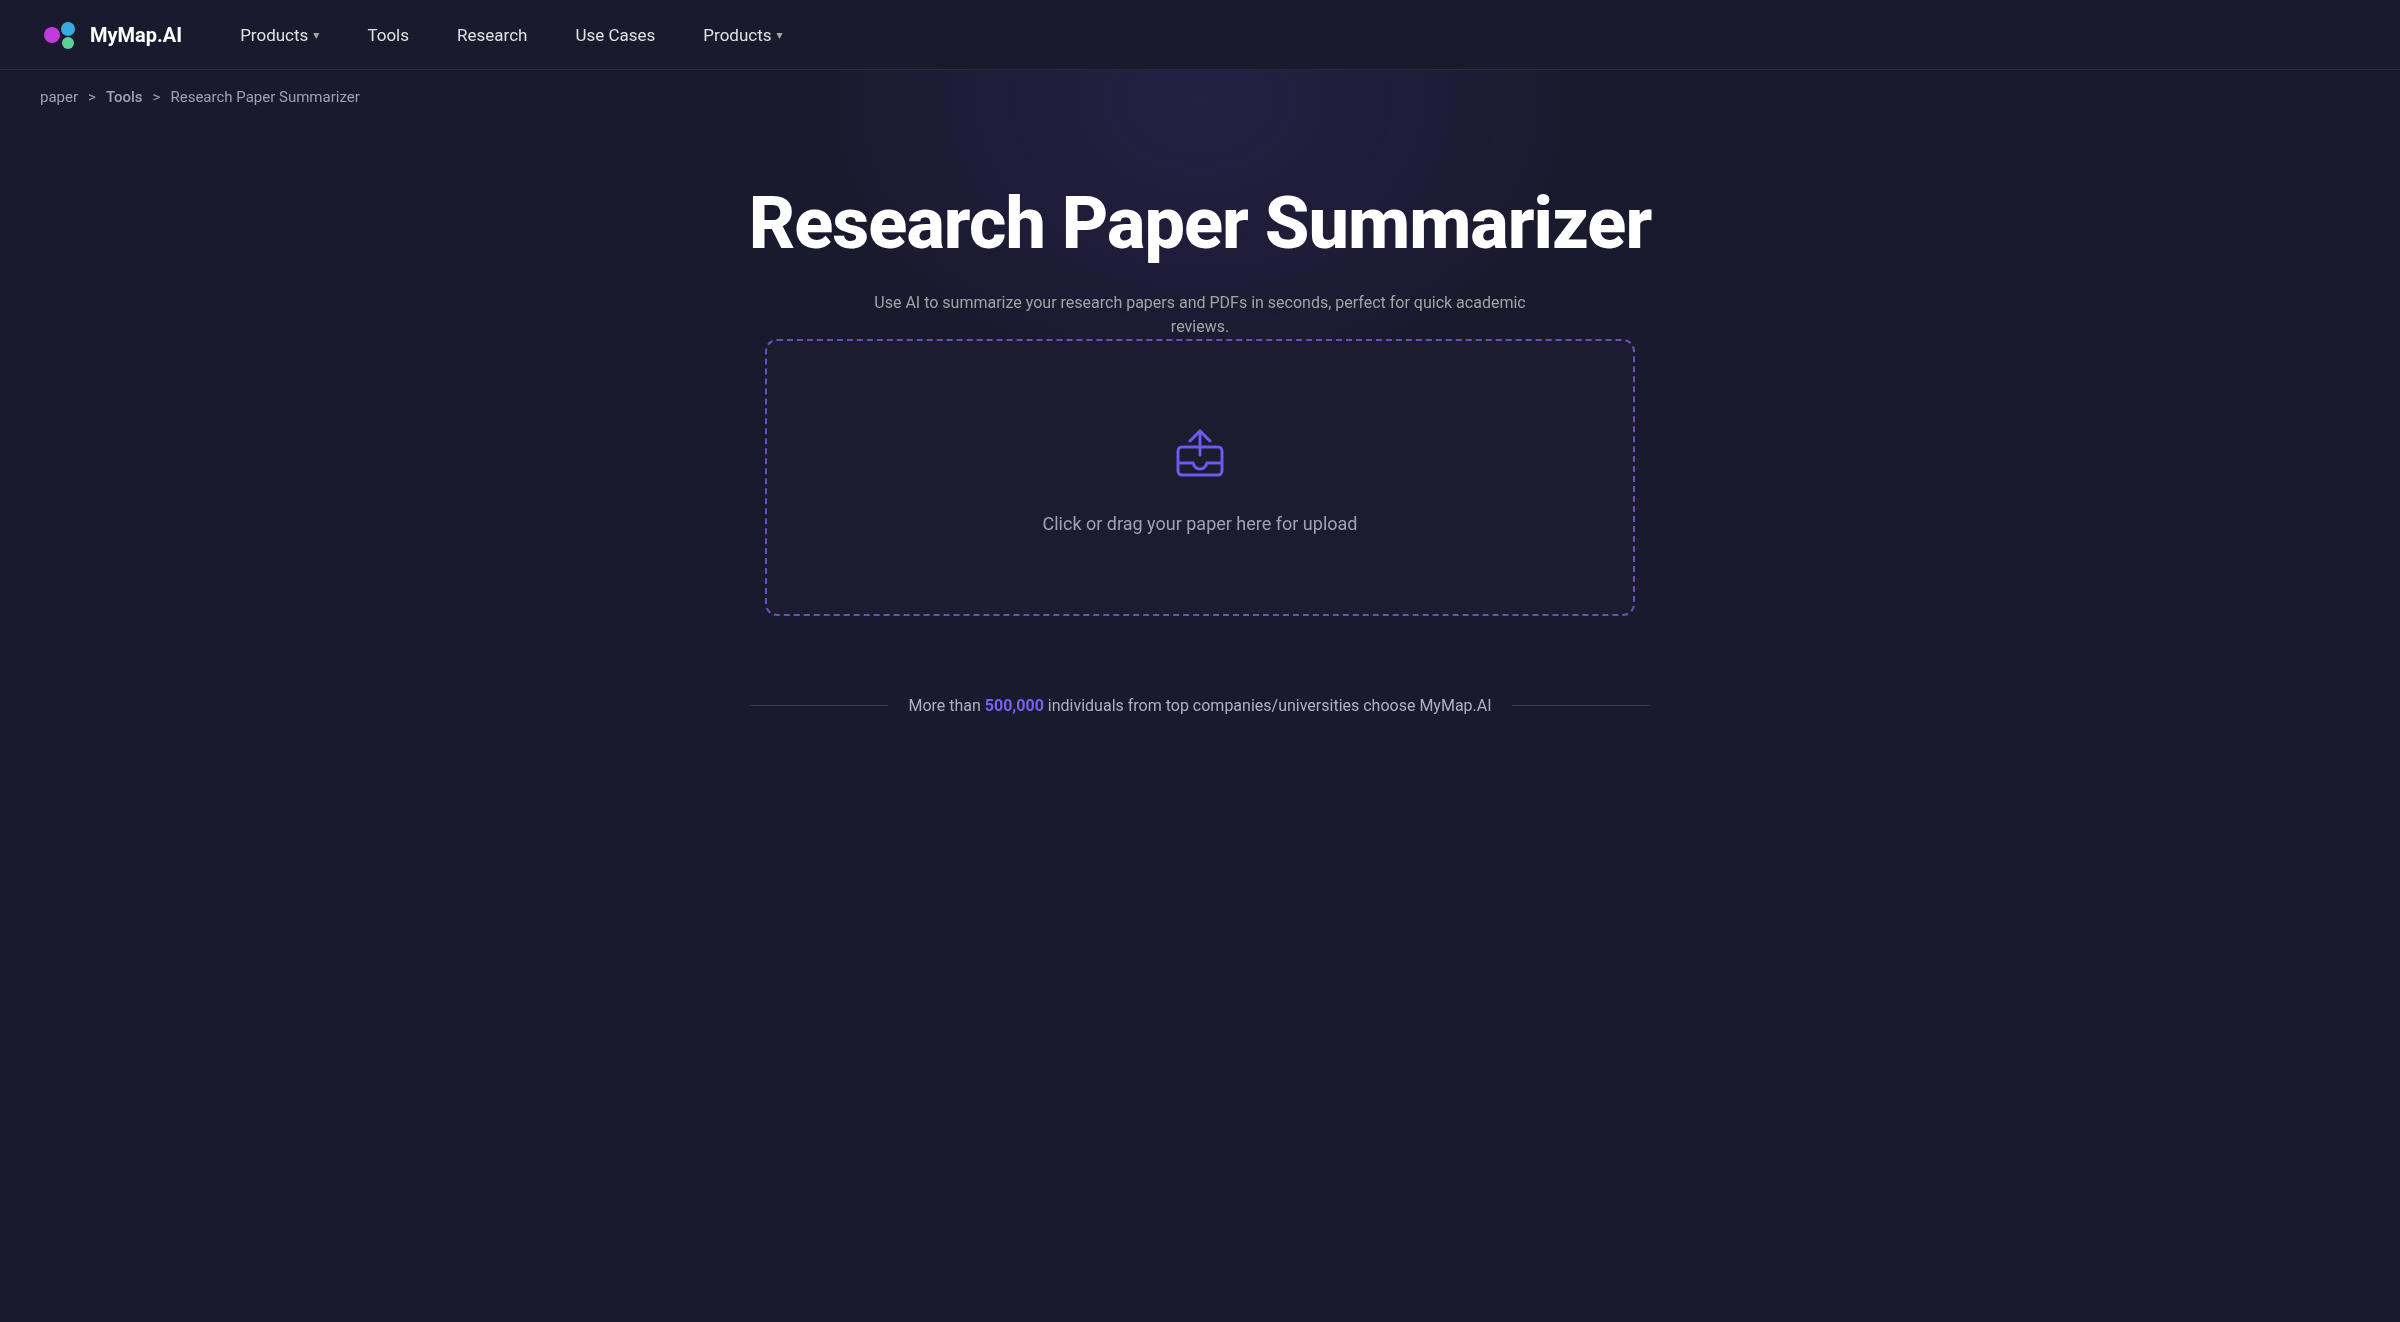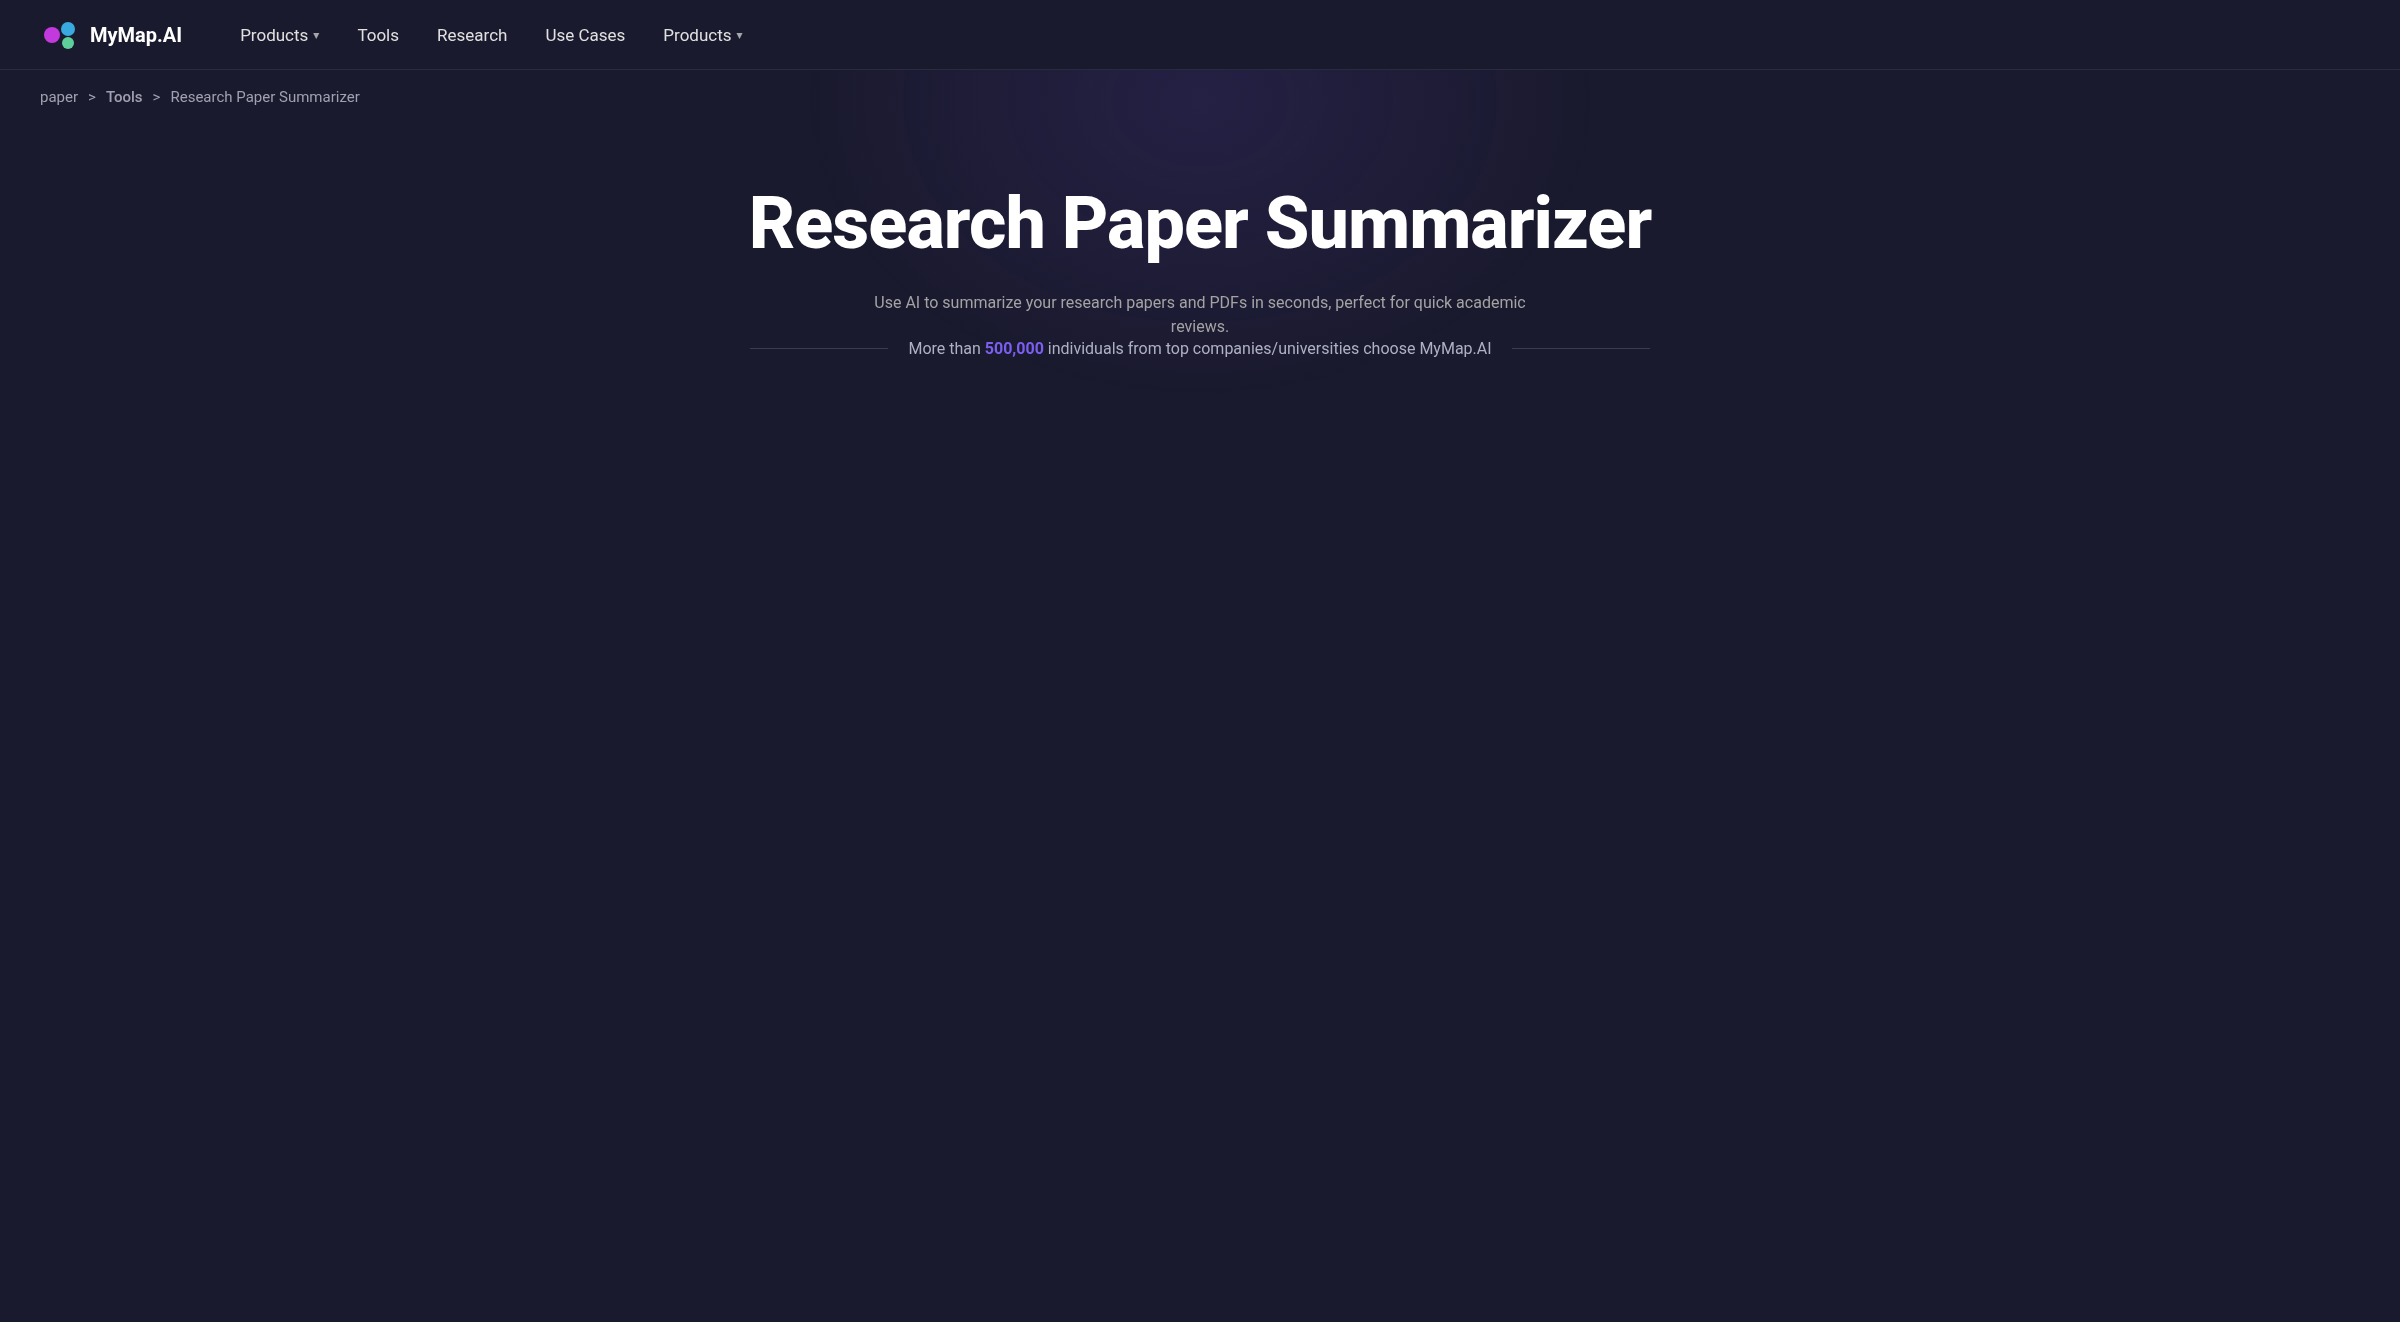--- a/index.html
+++ b/index.html
@@ -42,21 +42,21 @@
     }
 
     .logo-text {
       font-size: 20px;
       font-weight: 700;
       color: #ffffff;
     }
 
     .nav-links {
       display: flex;
-      gap: 2px;
+      gap: 12px;
       flex: 1;
     }
 
     .nav-item {
       display: flex;
       align-items: center;
       gap: 5px;
       padding: 8px 18px;
       font-size: 17px;
       color: #e0e0e0;
@@ -271,20 +271,32 @@
     <span class="breadcrumb-sep">&gt;</span>
     <span class="breadcrumb-tools">Tools</span>
     <span class="breadcrumb-sep">&gt;</span>
     <span class="breadcrumb-current">Research Paper Summarizer</span>
   </div>
 
   <main class="main-content">
     <h1 class="page-title">Research Paper Summarizer</h1>
     <p class="page-subtitle">Use AI to summarize your research papers and PDFs in seconds, perfect for quick academic reviews.</p>
 
+    <div class="upload-area">
+      <div class="upload-icon-wrap">
+        <svg class="upload-icon-svg" viewBox="0 0 64 64" fill="none" xmlns="http://www.w3.org/2000/svg">
+
+          <rect x="10" y="26" width="44" height="28" rx="4" stroke="#6b5bf0" stroke-width="3" fill="none"></rect>
+          <path d="M10 42 H25 Q27 48 32 48 Q37 48 39 42 H54" stroke="#6b5bf0" stroke-width="3" fill="none"></path>
+          <path d="M32 10 L32 34" stroke="#6b5bf0" stroke-width="3" stroke-linecap="round"></path>
+          <path d="M22 20 L32 10 L42 20" stroke="#6b5bf0" stroke-width="3" stroke-linecap="round" stroke-linejoin="round"></path>
+        </svg>
+      </div>
+      <span class="upload-text">Click or drag your paper here for upload</span>
+    </div>
 
     <div class="social-proof">
       <div class="divider-line"></div>
       <p class="social-proof-text">
         <span>More than </span><span class="social-proof-number">500,000</span><span> individuals from top companies/universities choose MyMap.AI</span>
       </p>
       <div class="divider-line"></div>
     </div>
   </main>
 </div>

